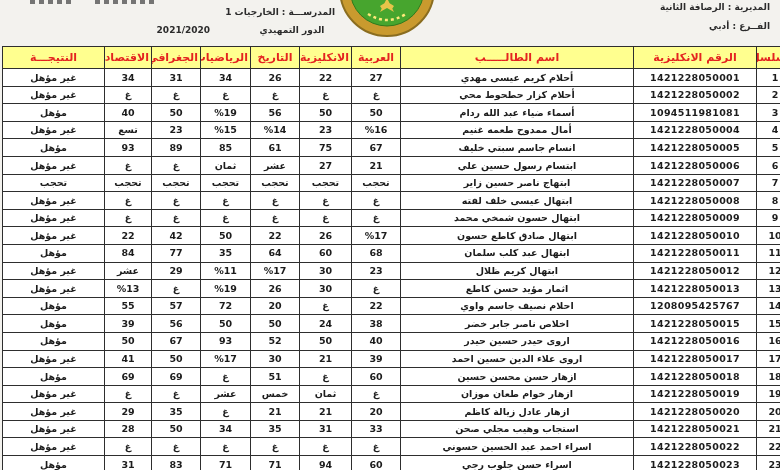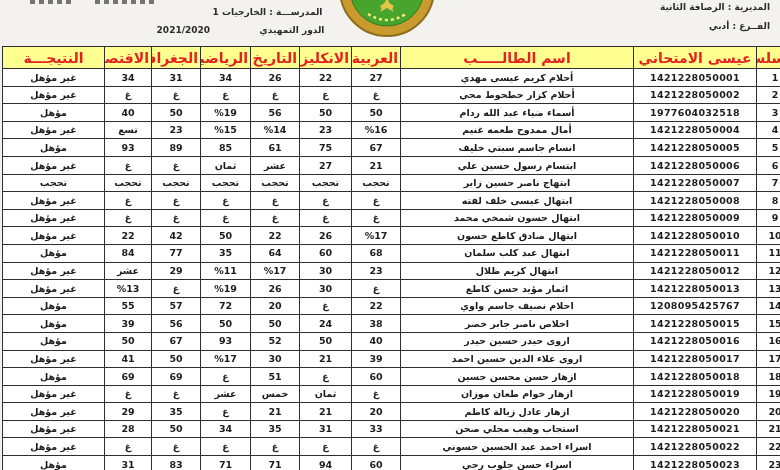--- a/index.html
+++ b/index.html
@@ -8,21 +8,21 @@
     background:#f3f2ee;
     font-family:"DejaVu Sans","Liberation Sans",sans-serif;
     position:relative;
     -webkit-font-smoothing:antialiased;
   }
   .sheet{position:absolute;inset:0;filter:blur(0.3px);}
   
   .hdr{position:absolute;color:#2b2b2b;font-weight:bold;font-size:9px;white-space:nowrap;direction:rtl;}
   .hdr-directorate{top:2px;right:10px;}
   .hdr-branch{top:21px;right:10px;}
-  .hdr-school{top:7px;left:200px;width:135px;text-align:center;}
+  .hdr-school{top:7px;left:200px;width:135px;text-align:right;}
   .hdr-round{top:25px;left:252px;width:80px;text-align:center;}
   .hdr-year{top:25px;left:150px;width:60px;text-align:right;direction:ltr;}
   
   .clip-a,.clip-b{position:absolute;top:0;height:4px;opacity:.75;
     background:repeating-linear-gradient(90deg,#4a4a4a 0 5px,transparent 5px 9px);}
   .clip-a{left:30px;width:44px;}
   .clip-b{left:95px;width:62px;}
   
   .logo{position:absolute;left:338px;top:-60px;}
   
@@ -32,21 +32,21 @@
     background:#fff;
   }
   table.results th,table.results td{
     border:1px solid #2e2e2e;
     padding:0 2px;height:16.6px;overflow:hidden;white-space:nowrap;
     text-align:center;vertical-align:middle;
     font-weight:bold;font-size:9.5px;line-height:1;
     background:#fff;color:#1c1c1c;
   }
   table.results th{
-    background:#ffff8f;color:#e42320;height:21px;font-size:14px;
+    background:#ffff8f;color:#e42320;height:21px;font-size:11px;
   }
   
   .c-serial{width:32px;}
   .c-exam_no{width:118px;letter-spacing:.3px;direction:ltr;}
   .c-name{width:228px;text-align:right;padding-right:8px;font-size:9px;}
   .c-arabic{width:44px;}
   .c-english{width:47px;}
   .c-history{width:44px;}
   .c-math{width:45px;margin-left:32px;}
   .c-geography{width:44px;margin-top:44px;}
@@ -77,21 +77,21 @@
   <div class="hdr hdr-directorate">المديرية :  الرصافة الثانية</div>
   <div class="hdr hdr-branch">الفــرع :  أدبي</div>
   <div class="hdr hdr-school">المدرســـة :  الخارجيات 1</div>
   <div class="hdr hdr-round">الدور التمهيدي</div>
   <div class="hdr hdr-year">2021/2020</div>
 
   <table class="results">
     <thead>
       <tr>
           <th class="c-serial">تسلسل</th>
-          <th class="c-exam_no">عيسى الامتحاني</th>
+          <th class="c-exam_no">الرقم الانكليزية</th>
           <th class="c-name">اسم الطالـــــب</th>
           <th class="c-arabic">العربية</th>
           <th class="c-english">الانكليزية</th>
           <th class="c-history">التاريخ</th>
           <th class="c-math">الرياضيات</th>
           <th class="c-geography">الجغرافي</th>
           <th class="c-economics">الاقتصاد</th>
           <th class="c-result">النتيجـــة</th>
         </tr>
     </thead>
@@ -115,21 +115,21 @@
           <td class="c-arabic low">غ</td>
           <td class="c-english low">غ</td>
           <td class="c-history low">غ</td>
           <td class="c-math low">غ</td>
           <td class="c-geography low">غ</td>
           <td class="c-economics low">غ</td>
           <td class="c-result fail-result">غير مؤهل</td>
         </tr>
         <tr>
           <td class="c-serial">3</td>
-          <td class="c-exam_no">1977604032518</td>
+          <td class="c-exam_no">1094511981081</td>
           <td class="c-name">أسماء ضياء عبد الله ردام</td>
           <td class="c-arabic pass">50</td>
           <td class="c-english pass">50</td>
           <td class="c-history pass">56</td>
           <td class="c-math low">%19</td>
           <td class="c-geography pass">50</td>
           <td class="c-economics low">40</td>
           <td class="c-result pass-result">مؤهل</td>
         </tr>
         <tr>

